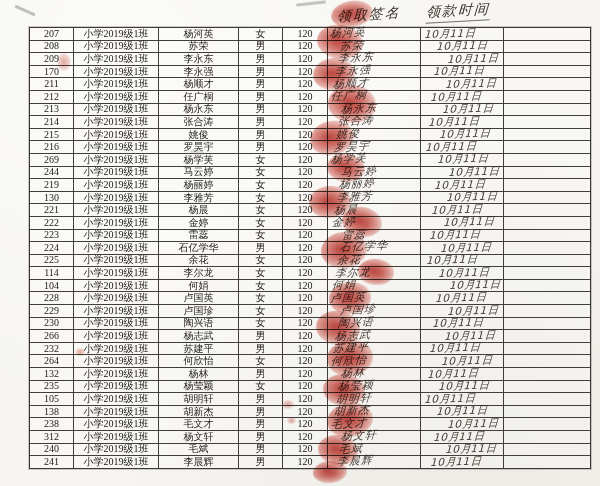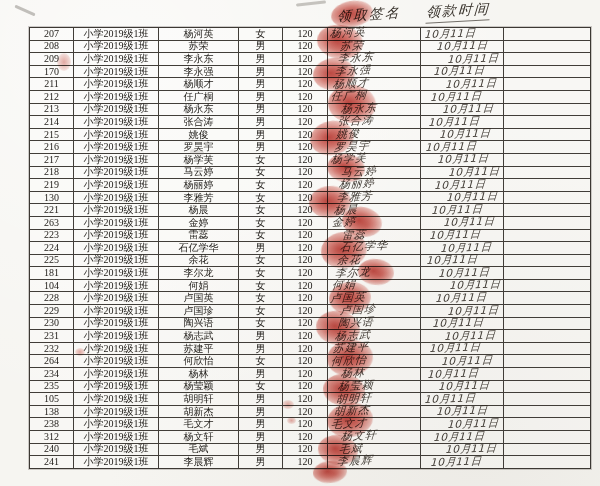--- a/index.html
+++ b/index.html
@@ -226,35 +226,35 @@
         <div class="cell amt">120</div>
         <div class="cell sig">
           <span class="hand" style="margin-left: 5.6px; transform: rotate(-3deg) skewX(-7deg);">罗昊宇</span>
         </div>
         <div class="cell date">
           <span class="hand" style="margin-left: 4.9px; transform: rotate(-2deg) skewX(-6deg);">10月11日</span>
         </div>
         <div class="cell empty"></div>
       </div>
       <div class="row">
-        <div class="cell no">217</div>
+        <div class="cell no">269</div>
         <div class="cell cls">小学2019级1班</div>
         <div class="cell nm">杨学芙</div>
         <div class="cell gd">女</div>
         <div class="cell amt">120</div>
         <div class="cell sig">
           <span class="hand" style="margin-left: 3.2px; transform: rotate(-3deg) skewX(-7deg);">杨学芙</span>
         </div>
         <div class="cell date">
           <span class="hand" style="margin-left: 16.6px; transform: rotate(-2deg) skewX(-6deg);">10月11日</span>
         </div>
         <div class="cell empty"></div>
       </div>
       <div class="row">
-        <div class="cell no">218</div>
+        <div class="cell no">244</div>
         <div class="cell cls">小学2019级1班</div>
         <div class="cell nm">马云婷</div>
         <div class="cell gd">女</div>
         <div class="cell amt">120</div>
         <div class="cell sig">
           <span class="hand" style="margin-left: 13.4px; transform: rotate(-3deg) skewX(-7deg);">马云婷</span>
         </div>
         <div class="cell date">
           <span class="hand" style="margin-left: 28.3px; transform: rotate(-2deg) skewX(-6deg);">10月11日</span>
         </div>
@@ -296,21 +296,21 @@
         <div class="cell amt">120</div>
         <div class="cell sig">
           <span class="hand" style="margin-left: 6.2px; transform: rotate(-3deg) skewX(-7deg);">杨晨</span>
         </div>
         <div class="cell date">
           <span class="hand" style="margin-left: 11.2px; transform: rotate(-2deg) skewX(-6deg);">10月11日</span>
         </div>
         <div class="cell empty"></div>
       </div>
       <div class="row">
-        <div class="cell no">263</div>
+        <div class="cell no">222</div>
         <div class="cell cls">小学2019级1班</div>
         <div class="cell nm">金婷</div>
         <div class="cell gd">女</div>
         <div class="cell amt">120</div>
         <div class="cell sig">
           <span class="hand" style="margin-left: 3.8px; transform: rotate(-3deg) skewX(-7deg);">金婷</span>
         </div>
         <div class="cell date">
           <span class="hand" style="margin-left: 22.9px; transform: rotate(-2deg) skewX(-6deg);">10月11日</span>
         </div>
@@ -352,21 +352,21 @@
         <div class="cell amt">120</div>
         <div class="cell sig">
           <span class="hand" style="margin-left: 9.2px; transform: rotate(-3deg) skewX(-7deg);">余花</span>
         </div>
         <div class="cell date">
           <span class="hand" style="margin-left: 5.8px; transform: rotate(-2deg) skewX(-6deg);">10月11日</span>
         </div>
         <div class="cell empty"></div>
       </div>
       <div class="row">
-        <div class="cell no">181</div>
+        <div class="cell no">114</div>
         <div class="cell cls">小学2019级1班</div>
         <div class="cell nm">李尔龙</div>
         <div class="cell gd">女</div>
         <div class="cell amt">120</div>
         <div class="cell sig">
           <span class="hand" style="margin-left: 6.8px; transform: rotate(-3deg) skewX(-7deg);">李尔龙</span>
         </div>
         <div class="cell date">
           <span class="hand" style="margin-left: 17.5px; transform: rotate(-2deg) skewX(-6deg);">10月11日</span>
         </div>
@@ -422,21 +422,21 @@
         <div class="cell amt">120</div>
         <div class="cell sig">
           <span class="hand" style="margin-left: 9.8px; transform: rotate(-3deg) skewX(-7deg);">陶兴语</span>
         </div>
         <div class="cell date">
           <span class="hand" style="margin-left: 12.1px; transform: rotate(-2deg) skewX(-6deg);">10月11日</span>
         </div>
         <div class="cell empty"></div>
       </div>
       <div class="row">
-        <div class="cell no">231</div>
+        <div class="cell no">266</div>
         <div class="cell cls">小学2019级1班</div>
         <div class="cell nm">杨志武</div>
         <div class="cell gd">男</div>
         <div class="cell amt">120</div>
         <div class="cell sig">
           <span class="hand" style="margin-left: 7.4px; transform: rotate(-3deg) skewX(-7deg);">杨志武</span>
         </div>
         <div class="cell date">
           <span class="hand" style="margin-left: 23.8px; transform: rotate(-2deg) skewX(-6deg);">10月11日</span>
         </div>
@@ -464,21 +464,21 @@
         <div class="cell amt">120</div>
         <div class="cell sig">
           <span class="hand" style="margin-left: 2.6px; transform: rotate(-3deg) skewX(-7deg);">何欣怡</span>
         </div>
         <div class="cell date">
           <span class="hand" style="margin-left: 21.1px; transform: rotate(-2deg) skewX(-6deg);">10月11日</span>
         </div>
         <div class="cell empty"></div>
       </div>
       <div class="row">
-        <div class="cell no">234</div>
+        <div class="cell no">132</div>
         <div class="cell cls">小学2019级1班</div>
         <div class="cell nm">杨林</div>
         <div class="cell gd">男</div>
         <div class="cell amt">120</div>
         <div class="cell sig">
           <span class="hand" style="margin-left: 12.8px; transform: rotate(-3deg) skewX(-7deg);">杨林</span>
         </div>
         <div class="cell date">
           <span class="hand" style="margin-left: 6.7px; transform: rotate(-2deg) skewX(-6deg);">10月11日</span>
         </div>

